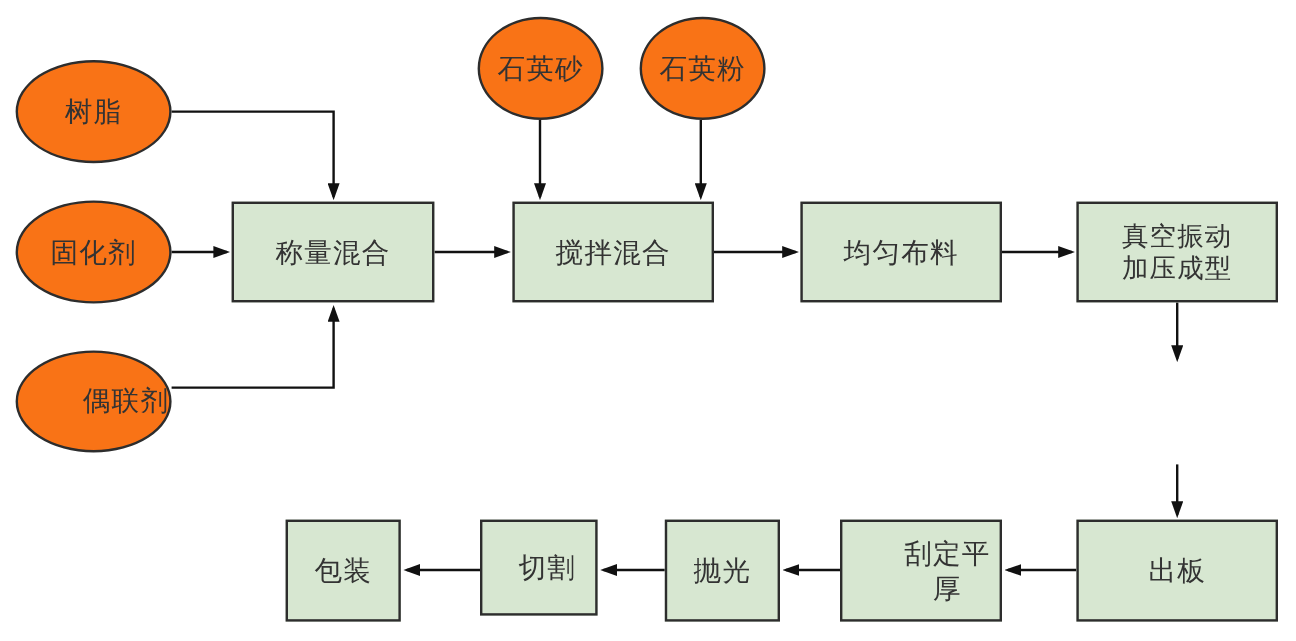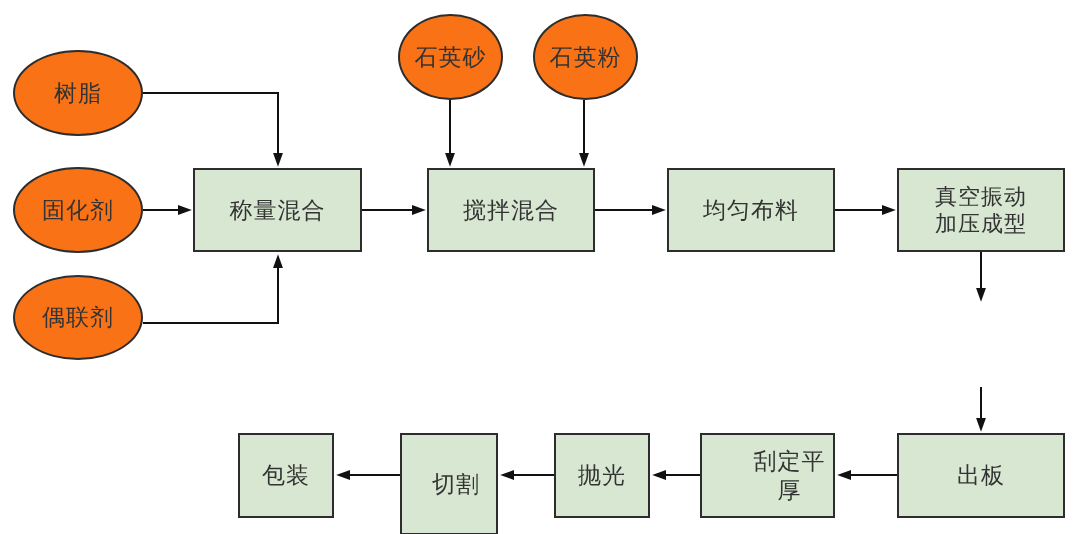--- a/index.html
+++ b/index.html
@@ -76,21 +76,21 @@
       <polyline points="400,475 339,475" marker-end="url(#arrow)"></polyline>
     </g>
   </svg>
 
   <div class="node ellipse" style="left:13px;  top:50px;  width:130px; height:86px;">
     <span class="label">树脂</span>
   </div>
   <div class="node ellipse" style="left:13px;  top:167px; width:130px; height:86px;">
     <span class="label">固化剂</span>
   </div>
-  <div class="node ellipse" style="left:13px;  top:275px; width:130px; height:85px;">
+  <div class="node ellipse" style="left:13px;  top:292px; width:130px; height:85px;justify-content:flex-end;">
     <span class="label">偶联剂</span>
   </div>
   <div class="node ellipse" style="left:398px; top:14px;  width:105px; height:86px;">
     <span class="label">石英砂</span>
   </div>
   <div class="node ellipse" style="left:533px; top:14px;  width:105px; height:86px;">
     <span class="label">石英粉</span>
   </div>
 
   <div class="node process" style="left:193px; top:168px; width:169px; height:84px;">
@@ -110,20 +110,20 @@
   <div class="node process" style="left:897px; top:433px; width:168px; height:85px;justify-content:center;">
     <span class="label">出板</span>
   </div>
 
   <div class="node process" style="left:700px; top:433px; width:135px; height:85px;padding-left:44px;">
     <span class="label">刮定平厚</span>
   </div>
   <div class="node process" style="left:554px; top:433px; width:96px;  height:85px;">
     <span class="label">抛光</span>
   </div>
-  <div class="node process" style="left:400px; top:433px; width:98px;  height:102px;padding-left:14px;">
+  <div class="node process" style="left:400px; top:433px; width:98px;  height:80px;padding-left:14px;">
     <span class="label">切割</span>
   </div>
   <div class="node process" style="left:238px; top:433px; width:96px;  height:85px;">
     <span class="label">包装</span>
   </div>
 
 </div>
 
 </body></html>

